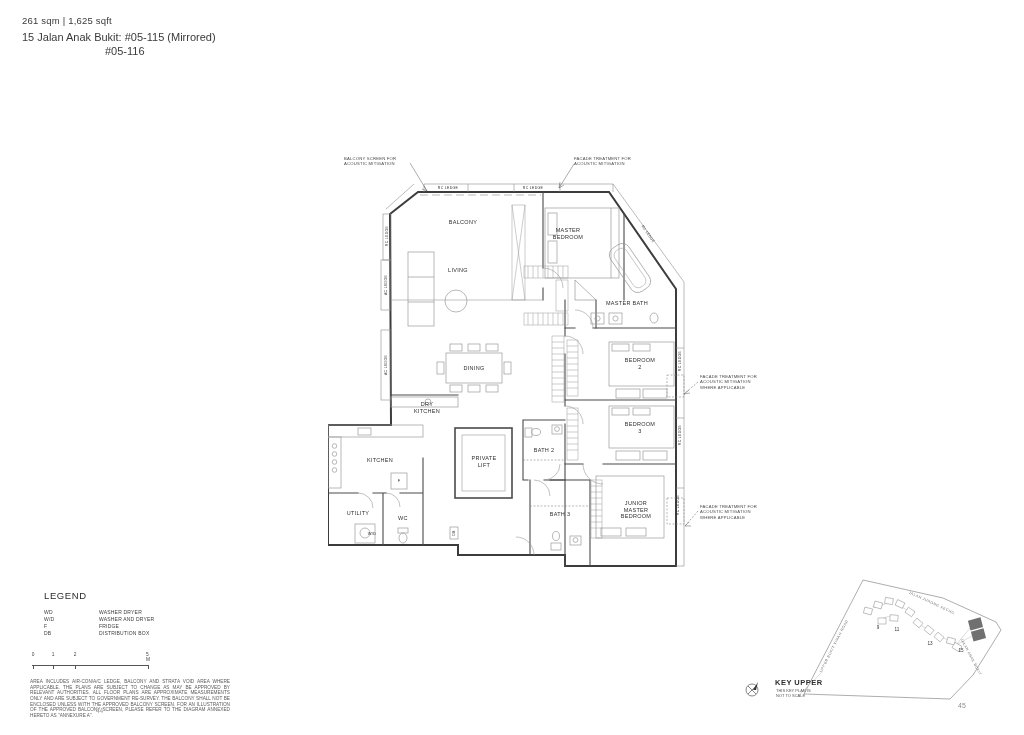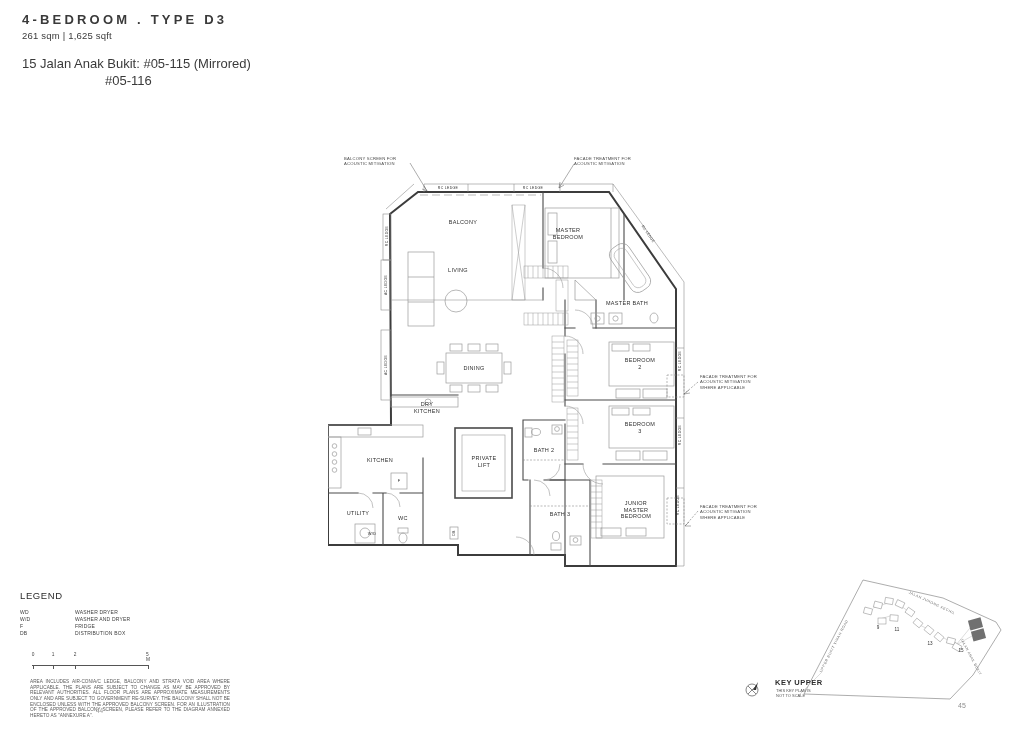--- a/index.html
+++ b/index.html
@@ -3,31 +3,31 @@
 <meta charset="utf-8">
 <style>
   html,body{margin:0;padding:0}
   body{width:1024px;height:735px;background:#ffffff;position:relative;overflow:hidden;
        font-family:"Liberation Sans",sans-serif;color:#333}
   .abs{position:absolute}
   
   #header{position:absolute;left:22px;top:12px}
   .title{font-size:13px;font-weight:bold;letter-spacing:3.2px;color:#3a3a3a}
   .subtitle{font-size:9.5px;margin-top:3px;letter-spacing:.2px;color:#3a3a3a}
-  .address{font-size:13px;margin-top:15px;color:#3a3a3a;line-height:1.3}
+  .address{font-size:11px;margin-top:4px;color:#3a3a3a;line-height:1.3}
   .address .l2{padding-left:83px}
   
   #plan{position:absolute;left:328px;top:148px;width:430px;height:436px}
   .layer{position:absolute;inset:0}
   .plbl{position:absolute;font-size:5.5px;line-height:1.2;letter-spacing:.3px;color:#2e2e2e;
         text-align:center;white-space:pre-line;transform:translate(-50%,-50%)}
   .anno{position:absolute;font-size:4.2px;line-height:1.3;color:#4a4a4a;white-space:pre-line;letter-spacing:.2px}
   .ctr{transform:translate(-50%,-50%)}
   
-  #legend{position:absolute;left:20px;top:590px;width:230px}
+  #legend{position:absolute;left:44px;top:590px;width:230px}
   .lhead{font-size:9.5px;letter-spacing:.6px;color:#2b2b2b}
   .lrows{margin-top:8px}
   .lrow{font-size:5px;line-height:7px;color:#3c3c3c;letter-spacing:.2px}
   .labbr{display:inline-block;width:55px}
   
   #scalebar{position:absolute;left:30px;top:652px;width:160px;height:20px}
   .sline{position:absolute;left:2px;top:13px;width:117px;border-top:0.8px solid #555}
   .tick{position:absolute;top:0;height:18px}
   .tl{position:absolute;top:0;left:0;transform:translateX(-50%);font-size:4.8px;color:#444}
   .tm{position:absolute;top:13px;left:0;width:0.8px;height:4px;background:#555}
@@ -40,21 +40,20 @@
   #keyplan{position:absolute;left:738px;top:578px;width:286px;height:152px}
   .kp-title{position:absolute;left:37px;top:100px;font-size:7.5px;font-weight:bold;letter-spacing:.5px;color:#2d2d2d}
   .kp-note{position:absolute;left:38px;top:110px;font-size:4px;line-height:1.3;color:#555;white-space:pre-line}
   .kst{position:absolute;font-size:3.6px;letter-spacing:.5px;color:#6a6a6a;white-space:nowrap}
   .knum{position:absolute;font-size:4.6px;color:#333}
 </style>
 </head>
 <body>
 
 <div id="header">
-  <div class="title">4-BEDROOM . TYPE D3</div>
   <div class="subtitle">261 sqm | 1,625 sqft</div>
   <div class="address">
     <div class="l1">15 Jalan Anak Bukit: #05-115 (Mirrored)</div>
     <div class="l2">#05-116</div>
   </div>
 </div>
 
 <div id="plan">
   <svg class="abs" width="430" height="436" viewBox="0 0 430 436">
 

